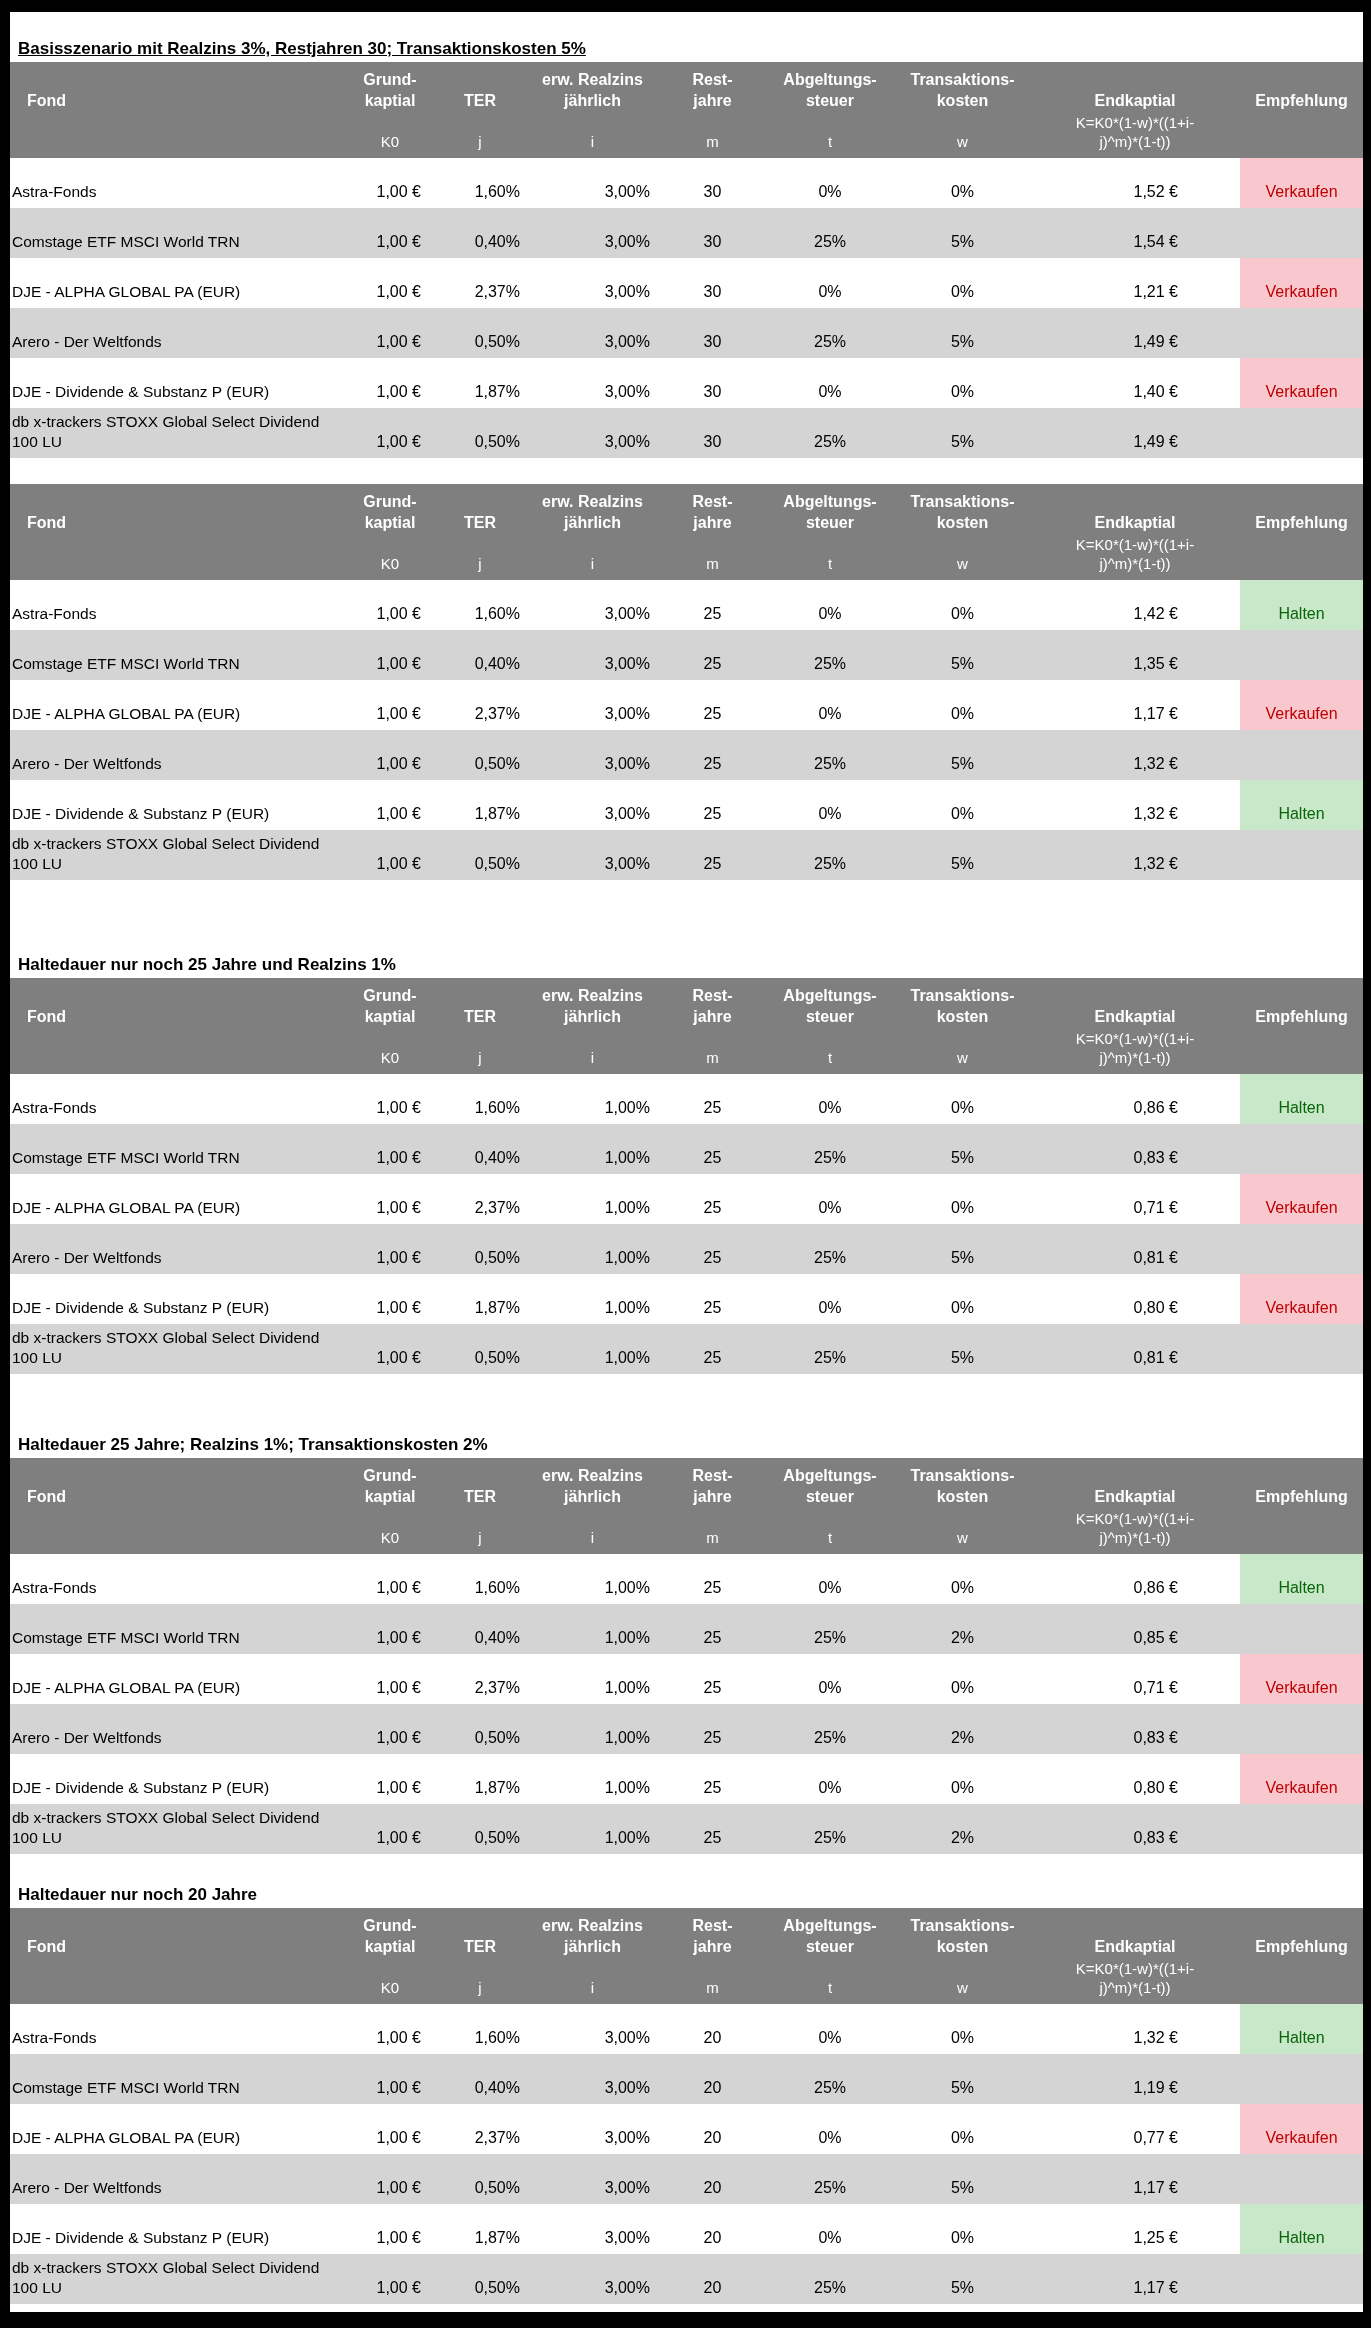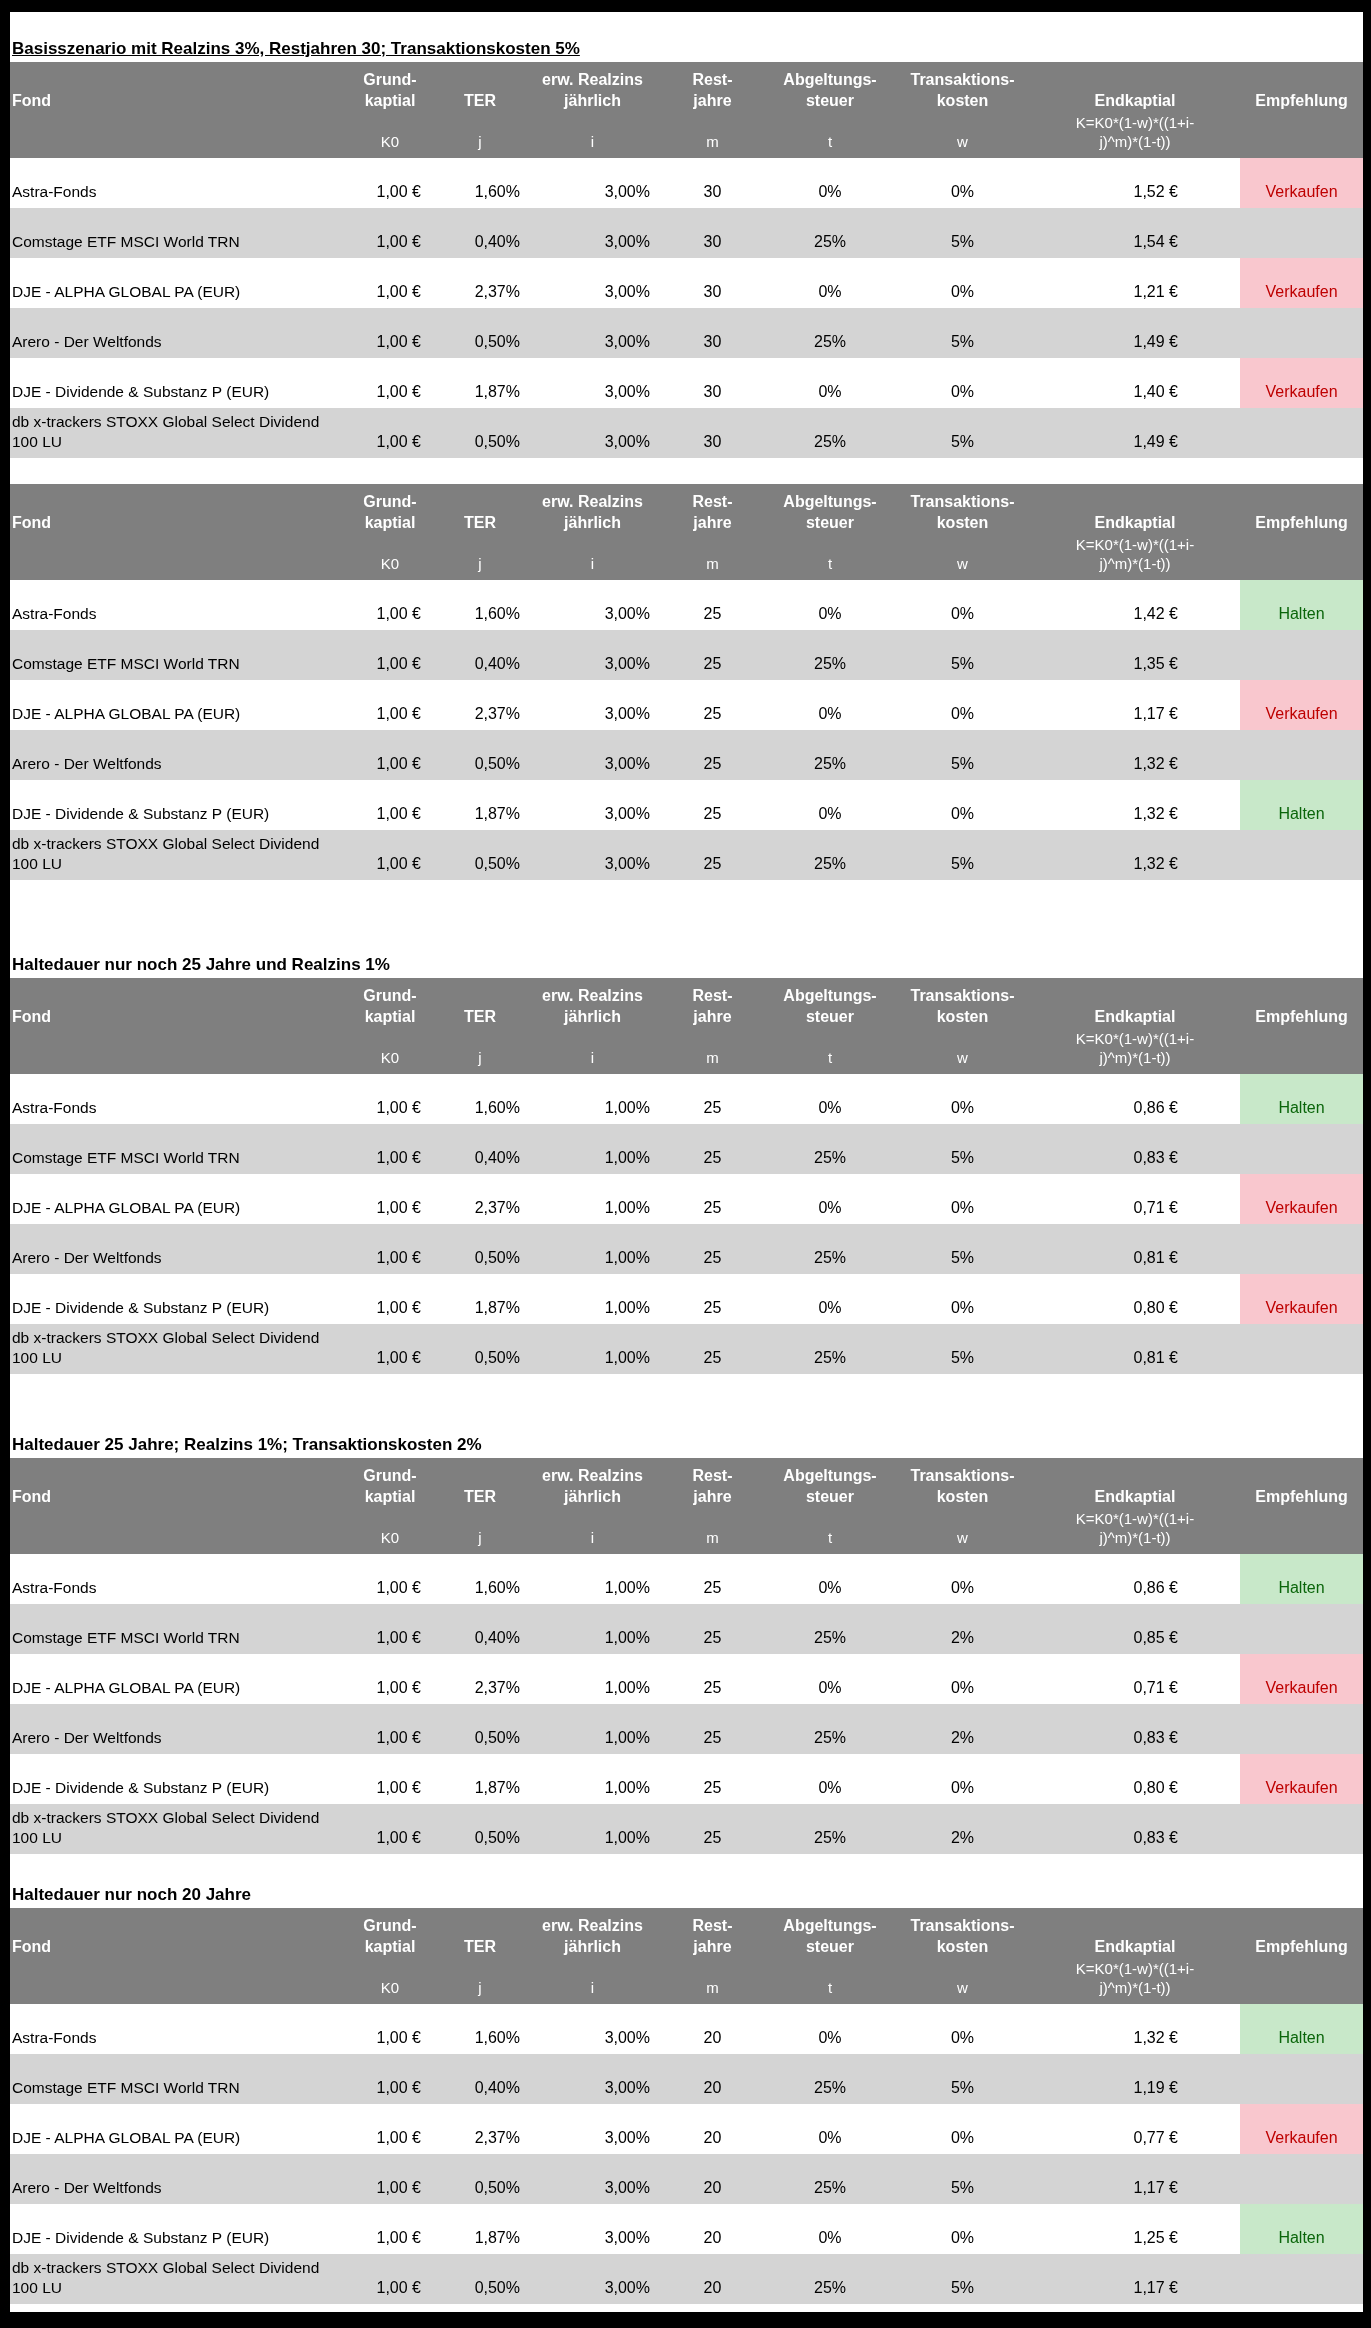--- a/index.html
+++ b/index.html
@@ -15,21 +15,21 @@
     background:#fff;overflow:hidden;
   }
   .tbl{width:1353px;}
   .tbl.t0{margin-top:24px;}
   .tbl.t1{margin-top:26px;}
   .tbl.t2{margin-top:72px;}
   .tbl.t3{margin-top:58px;}
   .tbl.t4{margin-top:28px;}
   .title{
     font-size:17px;font-weight:bold;color:#000;
-    line-height:26px;height:26px;padding-left:2px;
+    line-height:26px;height:26px;padding-left:8px;
     white-space:nowrap;
   }
   .title.underlined{text-decoration:underline;}
   .grid{
     display:grid;
     grid-template-columns:335px 90px 90px 135px 105px 130px 135px 210px 123px;
   }
   .thead{
     background:var(--header_bg,#7F7F7F);
     color:var(--header_text,#fff);
@@ -42,21 +42,21 @@
   .hlabel{
     flex:1 1 auto;display:flex;align-items:flex-end;justify-content:center;
     font-size:16px;font-weight:bold;line-height:21px;
     text-align:center;white-space:pre-line;
   }
   .hvar{
     height:40px;display:flex;align-items:flex-end;justify-content:center;
     font-size:15px;font-weight:normal;line-height:19px;
     text-align:center;white-space:pre-line;
   }
-  .c-fond .hlabel, .c-fond .hvar{justify-content:flex-start;text-align:left;padding-left:2px;}
+  .c-fond .hlabel, .c-fond .hvar{justify-content:flex-start;text-align:left;padding-left:17px;}
   .row{height:50px;}
   .row.alt{background:var(--row_alt_bg,#D4D4D4);}
   .cell{
     display:flex;align-items:flex-end;box-sizing:border-box;
     padding-bottom:6px;
     font-size:16px;line-height:20px;color:#000;
   }
   .cell.a-left{justify-content:flex-start;padding-left:2px;font-size:15.5px;}
   .cell.a-center{justify-content:center;text-align:center;}
   .cell.a-right{justify-content:flex-end;}

